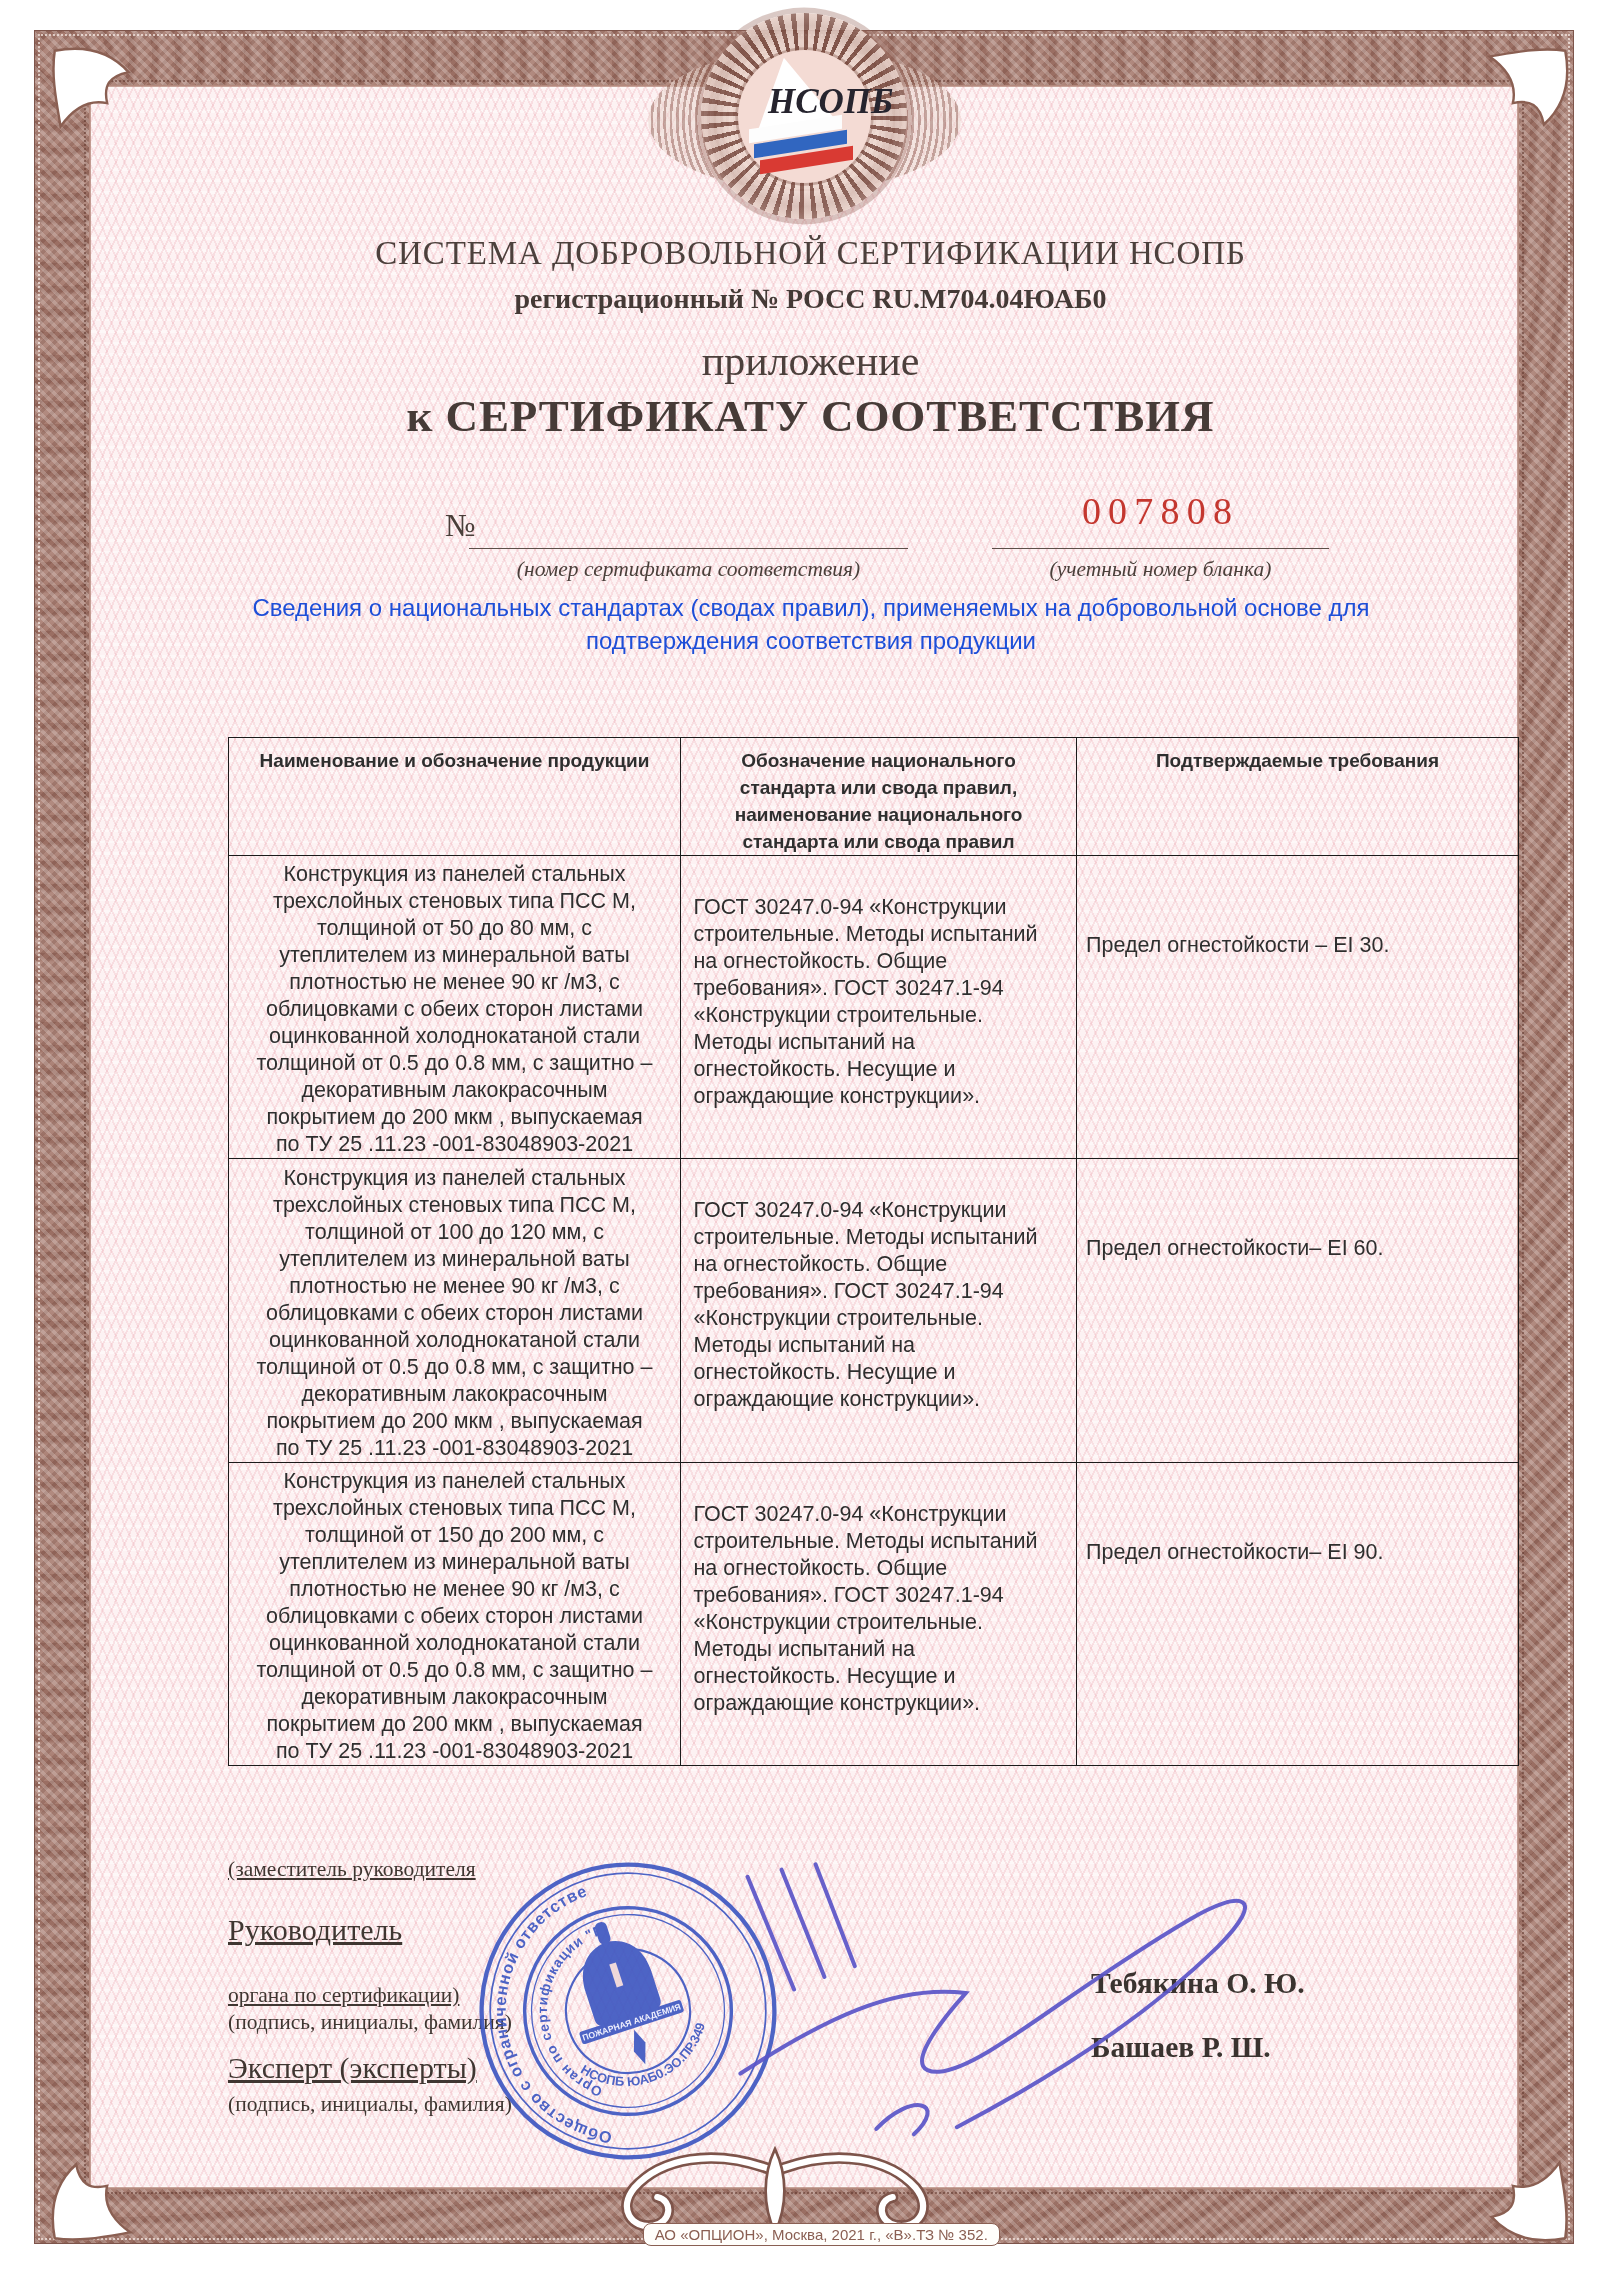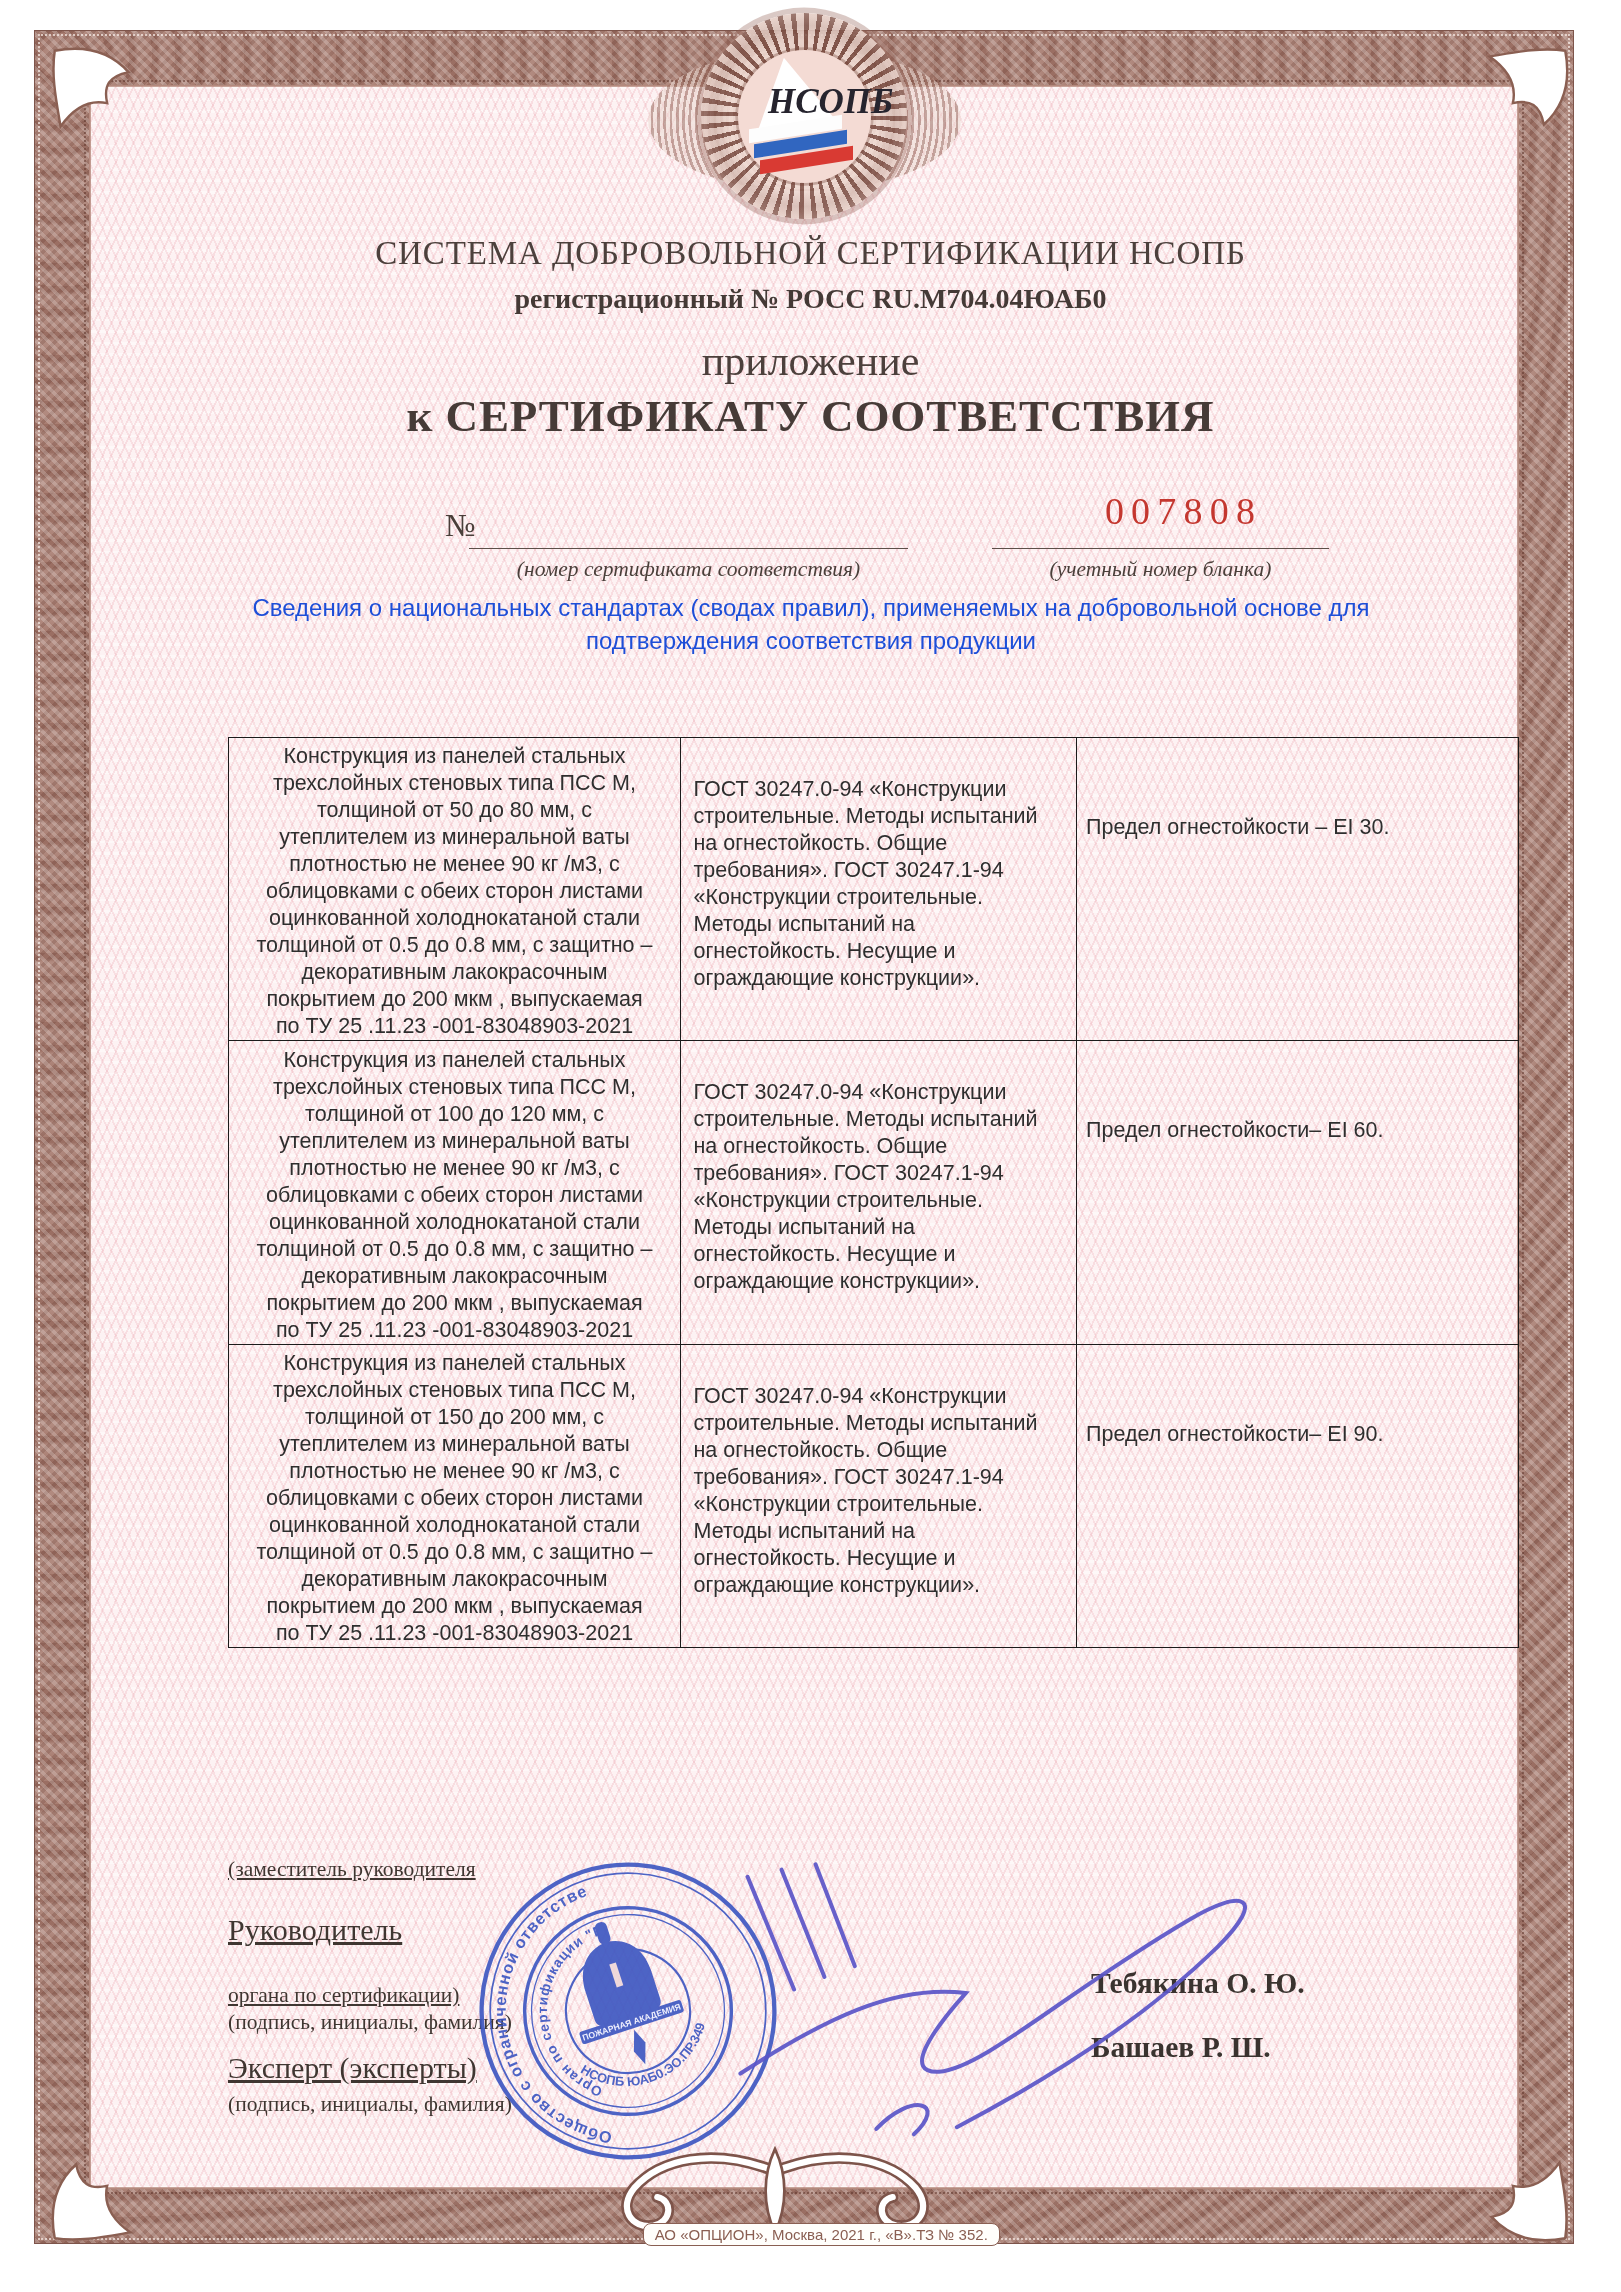--- a/index.html
+++ b/index.html
@@ -48,21 +48,21 @@
   .t-system{top:235px;font-size:33px;color:#4c403c;letter-spacing:0.9px;}
   .t-reg{top:283px;font-size:28px;font-weight:bold;color:#443a36;}
   .t-annex{top:337px;font-size:42px;color:#4c403c;}
   .t-cert{top:390px;font-size:45px;font-weight:bold;color:#463b37;letter-spacing:0.9px;}
   .t-num{top:469px;font-family:"Liberation Sans",sans-serif;font-size:27px;font-weight:bold;color:#3c3430;letter-spacing:0.9px;}
   .no-sign{position:absolute;left:445px;top:507px;font-family:"Liberation Serif",serif;font-size:32px;color:#4a3f3a;}
   .num-line{position:absolute;top:548px;border-bottom:1.8px solid #5c4f49;}
   .line-l{left:469px;width:439px;}
   .line-r{left:992px;width:337px;}
   .blank-num{position:absolute;left:992px;top:489px;width:337px;text-align:center;
-    font-family:"Liberation Serif",serif;font-size:38px;color:#c4372f;letter-spacing:7.2px;padding-left:23px;}
+    font-family:"Liberation Serif",serif;font-size:38px;color:#c4372f;letter-spacing:7.2px;}
   .cap{position:absolute;top:557px;font-family:"Liberation Serif",serif;font-style:italic;font-size:21.5px;color:#4a3f3a;text-align:center;}
   .cap-l{left:469px;width:439px;} .cap-r{left:992px;width:337px;}
   .intro{position:absolute;left:184px;top:591px;width:1254px;text-align:center;
     font-size:24px;line-height:33px;color:#1d4ed8;}
   
   table.std{position:absolute;left:228px;top:737px;width:1290px;border-collapse:collapse;table-layout:fixed;}
   table.std td,table.std th{border:1.8px solid #1b1b1b;vertical-align:top;color:#2e2e2e;box-sizing:border-box;}
   th.h{font-size:19px;font-weight:bold;line-height:27px;padding:9px 12.5px 0;text-align:center;}
   td.product{font-size:21.5px;line-height:27px;text-align:center;padding:5.4px 25px 0;}
   td.standards{font-size:21.5px;line-height:27px;text-align:left;padding:38px 27px 0 12.5px;}
@@ -126,20 +126,25 @@
 
   <div class="intro">Сведения о национальных стандартах (сводах правил), применяемых на добровольной основе для подтверждения соответствия продукции</div>
 
   <table class="std">
     <colgroup>
         <col style="width:452px">
         <col style="width:396px">
         <col style="width:442px">
       </colgroup>
     <tbody>
+        <tr style="height:109px">
+      <th class="h">Наименование и обозначение продукции</th>
+      <th class="h">Обозначение национального стандарта или свода правил, наименование национального стандарта или свода правил</th>
+      <th class="h">Подтверждаемые требования</th>
+    </tr>
     <tr style="height:297px">
       <td class="product">Конструкция из панелей стальных трехслойных стеновых типа ПСС М, толщиной от 50 до 80 мм, с  утеплителем из минеральной ваты плотностью не менее  90 кг /м3, с облицовками с обеих сторон листами оцинкованной холоднокатаной стали толщиной от 0.5 до 0.8 мм, с защитно – декоративным лакокрасочным покрытием до 200 мкм , выпускаемая по ТУ 25 .11.23 -001-83048903-2021</td>
       <td class="standards">ГОСТ 30247.0-94 «Конструкции строительные. Методы испытаний на огнестойкость. Общие требования». ГОСТ 30247.1-94 «Конструкции строительные. Методы испытаний на огнестойкость. Несущие и ограждающие конструкции».</td>
       <td class="req">Предел огнестойкости – EI 30.</td>
     </tr>
     <tr style="height:296px">
       <td class="product">Конструкция из панелей стальных трехслойных стеновых типа ПСС М, толщиной от 100 до 120 мм, с утеплителем из минеральной ваты плотностью не менее  90 кг /м3, с облицовками с обеих сторон листами оцинкованной холоднокатаной стали толщиной от 0.5 до 0.8 мм, с защитно – декоративным лакокрасочным покрытием до 200 мкм ,  выпускаемая по ТУ 25 .11.23 -001-83048903-2021</td>
       <td class="standards">ГОСТ 30247.0-94 «Конструкции строительные. Методы испытаний на огнестойкость. Общие требования». ГОСТ 30247.1-94 «Конструкции строительные. Методы испытаний на огнестойкость. Несущие и ограждающие конструкции».</td>
       <td class="req">Предел огнестойкости– EI 60.</td>
     </tr>

